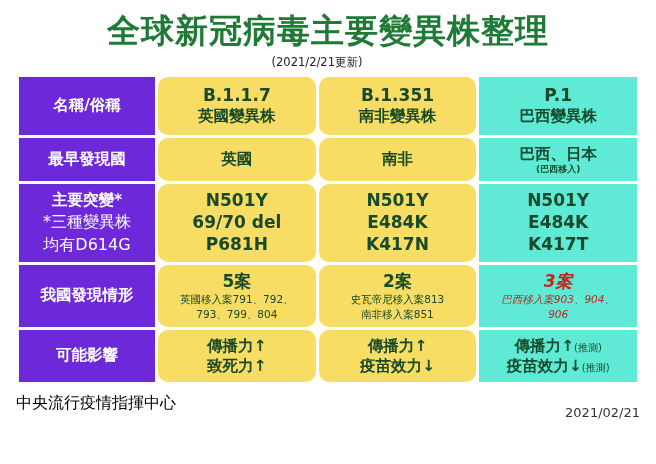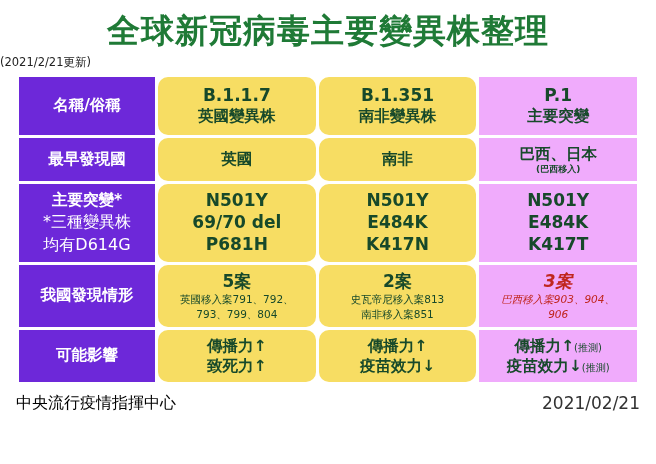--- a/index.html
+++ b/index.html
@@ -27,21 +27,21 @@
   }
   .main-title {
     font-size: 33px;
     font-weight: bold;
     color: #1f7a36;
     letter-spacing: 1px;
     line-height: 1.05;
     white-space: nowrap;
   }
   .update-note {
-    text-align: left;
+    text-align: center;
     padding-right: 22px;
     font-size: 11.5px;
     color: #222;
     margin-top: 4px;
     margin-bottom: 4px;
   }
   table.matrix {
     border-collapse: separate;
     border-spacing: 3px;
     width: 624px;
@@ -68,21 +68,21 @@
     font-weight: normal;
     line-height: 1.3;
     margin-top: 2px;
   }
   .cell-yellow {
     background: #f7dd63;
     color: #17492a;
     border-radius: 10px;
   }
   .cell-green {
-    background: #f0abfc;
+    background: #5eead4;
     color: #17492a;
   }
   .cell-inner {
     padding: 6px 16px;
     line-height: 1.28;
   }
   .big {
     font-size: 17px;
     font-weight: bold;
     display: block;
@@ -118,22 +118,22 @@
   }
   .footer-wrap {
     position: relative;
     width: 624px;
     margin: 8px auto 0 auto;
     height: 16px;
   }
   .footer-date {
     position: absolute;
     right: 0;
-    top: 0;
-    font-size: 17px;
+    top: 12px;
+    font-size: 13px;
     color: #333;
   }
   .row-name td .cell-inner { padding: 8px 4px; }
 </style>
 </head>
 <body>
 
 <div class="poster">
 
   <div class="title-bar">
@@ -155,21 +155,21 @@
       </td>
       <td class="cell-yellow">
         <div class="cell-inner">
           <span class="big">B.1.351</span>
           <span class="med">南非變異株</span>
         </div>
       </td>
       <td class="cell-green">
         <div class="cell-inner">
           <span class="big">P.1</span>
-          <span class="med">主要突變</span>
+          <span class="med">巴西變異株</span>
         </div>
       </td>
     </tr>
 
     <tr>
       <td class="rowhead">最早發現國</td>
       <td class="cell-yellow">
         <div class="cell-inner">
           <span class="med">英國</span>
         </div>

